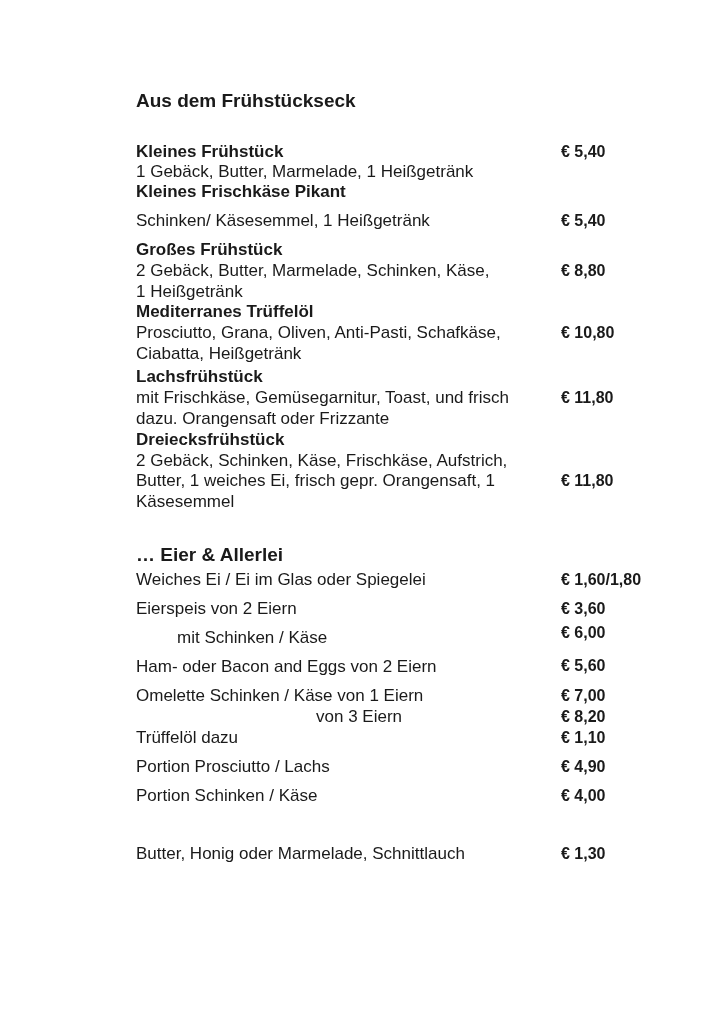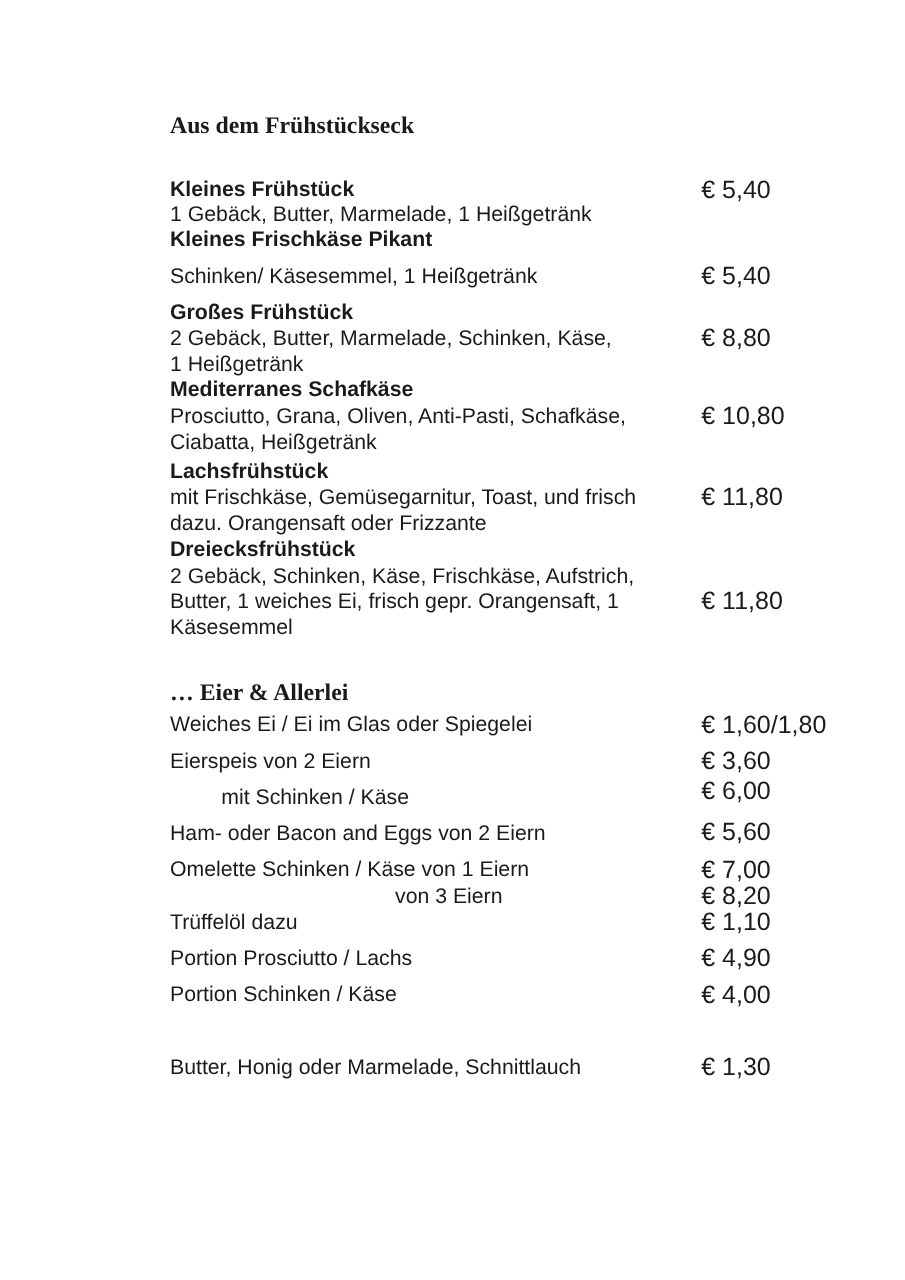--- a/index.html
+++ b/index.html
@@ -1,41 +1,41 @@
 <!DOCTYPE html>
 <html><head>
 <meta charset="utf-8">
 <style>
   html, body { margin: 0; padding: 0; background: #ffffff; }
   body { width: 724px; height: 1024px; position: relative; overflow: hidden;
          font-family: "Liberation Sans", "DejaVu Sans", sans-serif; color: #1a1a1a; }
   .line { position: absolute; left: 136px; font-size: 17px; line-height: 18px; white-space: nowrap; }
   .bold { font-weight: bold; }
-  .h1 { position: absolute; left: 136px; font-size: 19px; font-weight: bold; line-height: 24px; white-space: nowrap; font-family: Liberation Serif, serif; }
-  .price { position: absolute; left: 561px; font-size: 20px; line-height: 18px; white-space: nowrap; }
+  .h1 { position: absolute; left: 136px; font-size: 19px; font-weight: bold; line-height: 24px; white-space: nowrap; }
+  .price { position: absolute; left: 561px; font-size: 16px; line-height: 18px; white-space: nowrap; font-weight: bold; }
 </style>
 </head>
 <body>
 
 <div class="h1" style="top:89px">Aus dem Frühstückseck</div>
 
 <div class="line bold" style="top:143px">Kleines Frühstück</div>
 <div class="price" style="top:143px">€ 5,40</div>
 <div class="line" style="top:163px">1 Gebäck, Butter, Marmelade, 1 Heißgetränk</div>
 
 <div class="line bold" style="top:183px">Kleines Frischkäse Pikant</div>
 <div class="line" style="top:212px">Schinken/ Käsesemmel, 1 Heißgetränk</div>
 <div class="price" style="top:212px">€ 5,40</div>
 
 <div class="line bold" style="top:241px">Großes Frühstück</div>
 <div class="line" style="top:262px">2 Gebäck, Butter, Marmelade, Schinken, Käse,</div>
 <div class="price" style="top:262px">€ 8,80</div>
 <div class="line" style="top:283px">1 Heißgetränk</div>
 
-<div class="line bold" style="top:303px">Mediterranes Schafkäse</div>
+<div class="line bold" style="top:303px">Mediterranes Trüffelöl</div>
 <div class="line" style="top:324px">Prosciutto, Grana, Oliven, Anti-Pasti, Schafkäse,</div>
 <div class="price" style="top:324px">€ 10,80</div>
 <div class="line" style="top:345px">Ciabatta, Heißgetränk</div>
 
 <div class="line bold" style="top:368px">Lachsfrühstück</div>
 <div class="line" style="top:389px">mit Frischkäse, Gemüsegarnitur, Toast, und frisch</div>
 <div class="price" style="top:389px">€ 11,80</div>
 <div class="line" style="top:410px">dazu. Orangensaft oder Frizzante</div>
 
 <div class="line bold" style="top:431px">Dreiecksfrühstück</div>

